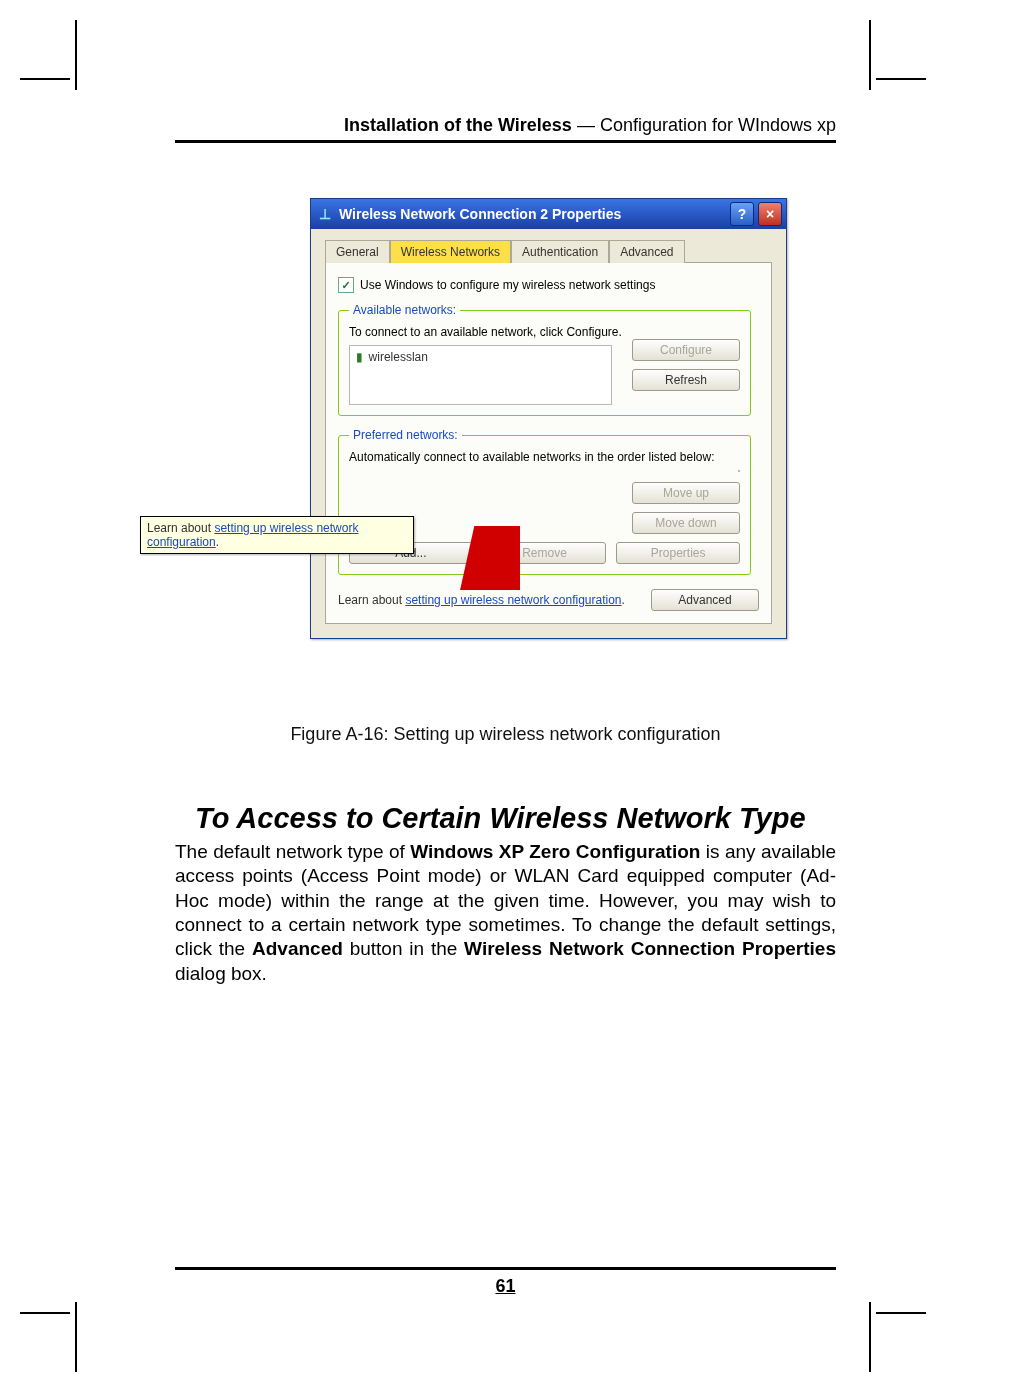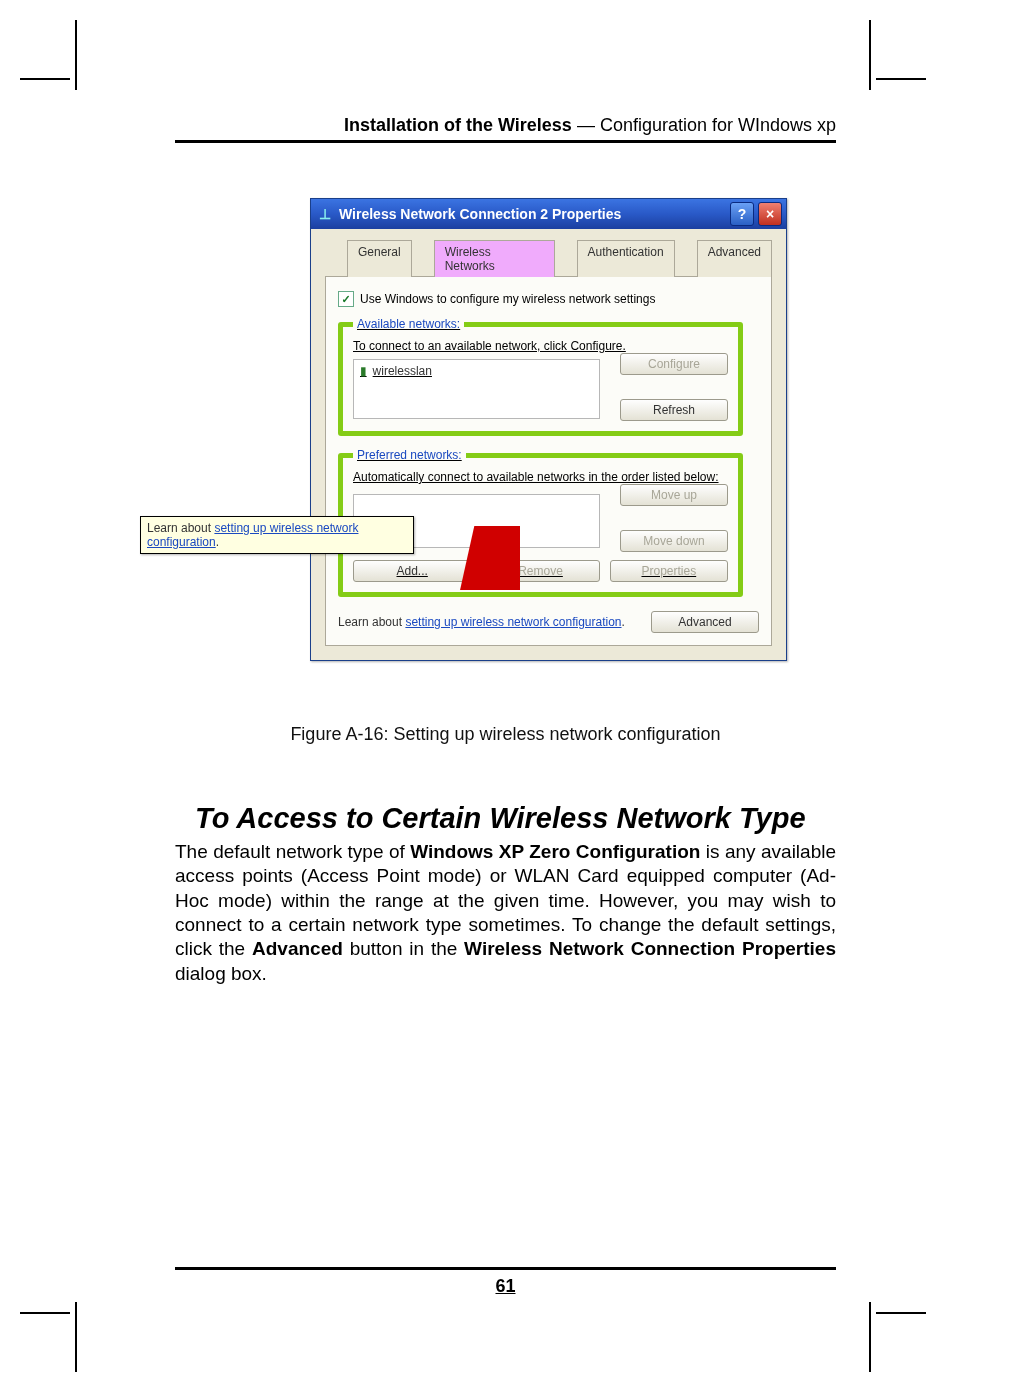--- a/index.html
+++ b/index.html
@@ -94,74 +94,72 @@
     font-size: 12px;
   }
   .xp-tab {
     padding: 4px 10px;
     border: 1px solid #aca899;
     border-bottom: none;
     background: #ece9d8;
     position: relative;
     top: 1px;
     color: #333;
-    margin-left: 22px;
   }
   .xp-tab.active {
-    background: #f0abfc;
+    background: #fde047;
     font-weight: normal;
     z-index: 2;
   }
   .xp-panel {
     border: 1px solid #aca899;
     border-top: none;
     background: #fcfcf8;
     padding: 14px 12px 12px 12px;
   }
   .chk-row { display:flex; align-items:center; gap:6px; margin-bottom:10px; }
   .chkbox {
     width:14px; height:14px; border:1px solid #6a8; background:#fff;
     display:flex; align-items:center; justify-content:center;
     color:#1a7a2a; font-size:11px; font-weight:bold;
   }
   fieldset.xp {
-    border:5px solid #84cc16;
+    border:1px solid #84cc16;
     border-radius:3px;
-    margin:0 16px 12px 0;
+    margin:0 8px 12px 0;
     padding:8px 10px 10px 10px;
-    text-decoration:underline;
   }
   fieldset.xp legend { color:#1a49c0; font-size:12px; padding:0 4px; }
   .netlist {
     border:1px solid #b7b7b7;
     background:#fff;
     height:58px;
     margin-top:6px;
     display:flex; flex-direction:column;
   }
   .netlist .item {
     padding:4px 6px; display:flex; align-items:center; gap:6px;
     color:#333; background:#fff;
   }
   .sig-icon { color:#2a7a2a; font-size:12px; }
-  .btn-col { float:right; display:flex; flex-direction:column; gap:24px; margin-left:10px; }
+  .btn-col { float:right; display:flex; flex-direction:column; gap:8px; margin-left:10px; }
   .avail-row { display:flex; gap:10px; align-items:flex-start; }
   .avail-row .netlist { flex:1; }
   .xp-btn {
     min-width:90px;
     padding:3px 8px;
     background:linear-gradient(#fefefe,#e4e2d5);
     border:1px solid #9c9a8c;
     border-radius:3px;
     text-align:center;
     color:#333;
     font-size:12px;
   }
   .xp-btn.disabled { color:#a8a698; }
-  .pref-row { display:flex; gap:10px; align-items:center; }
+  .pref-row { display:flex; gap:10px; align-items:flex-end;flex-direction:column; }
   .pref-row .netlist { flex:1; height:52px; }
   .row3 { display:flex; gap:10px; margin-top:8px; }
   .row3 .xp-btn { flex:1; min-width:0; }
   .learn-row {
     display:flex; justify-content:space-between; align-items:center;
     margin-top:14px;
   }
   .learn-row .learn-text { font-size:12px; color:#333; max-width:290px; }
   .learn-row .learn-text a,
   .tooltip a { color:#1a49c0; text-decoration:underline; }

